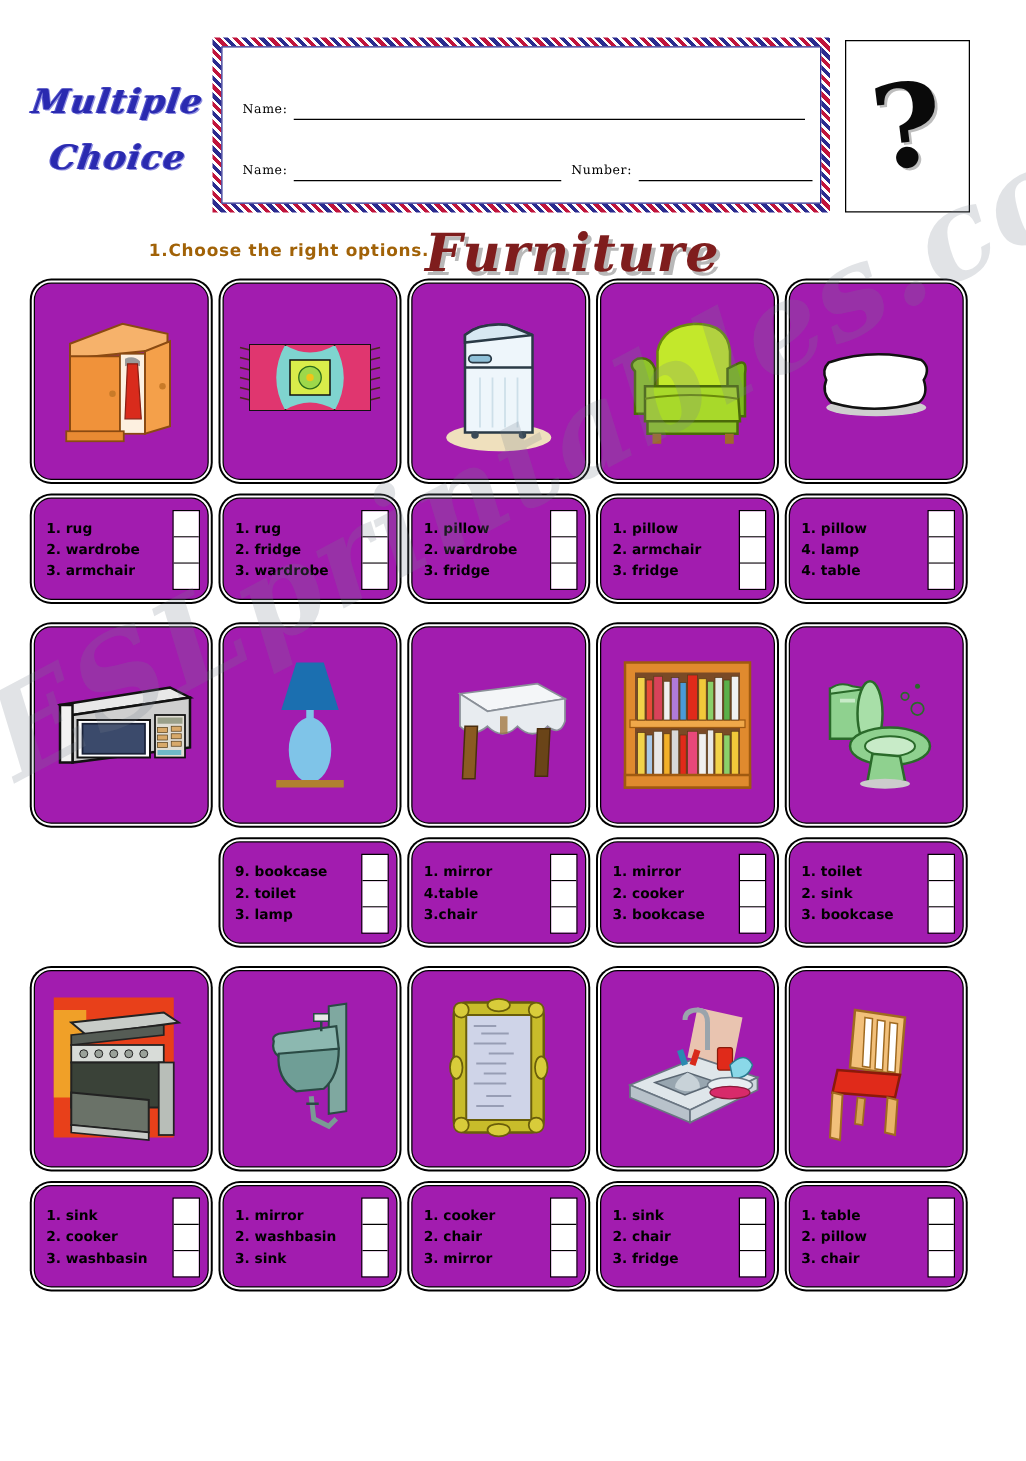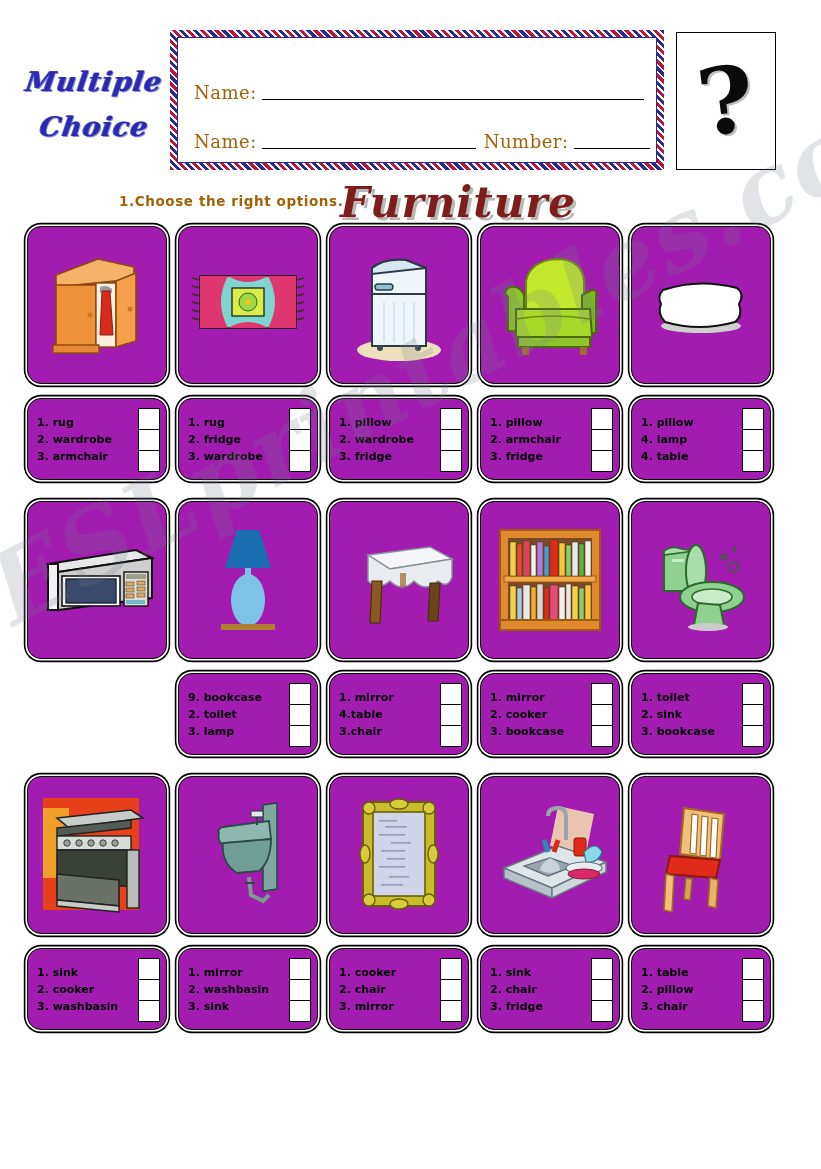--- a/index.html
+++ b/index.html
@@ -70,24 +70,24 @@
   .namebox-inner {
     width: 100%; height: 100%;
     box-sizing: border-box;
     background: #fff;
     border: 1px solid #2b2b8f;
     position: relative;
   }
   .field-row {
     position: absolute;
     display: flex;
-    align-items: center;
+    align-items: flex-start;
     font-family: "DejaVu Serif", serif;
-    font-size: 18px;
-    color: #a16207;
+    font-size: 10px;
+    color: #000000;
   }
   .field-label {
     white-space: nowrap;
     letter-spacing: 0.5px;
     padding-right: 5px;
     font-style: normal;
   }
   .rule {
     border-bottom: 1.4px solid #000;
     height: 13px;

